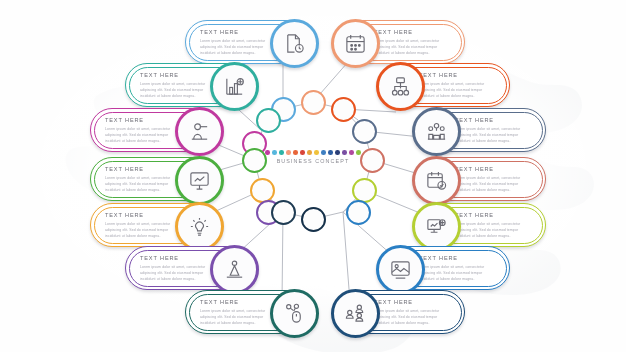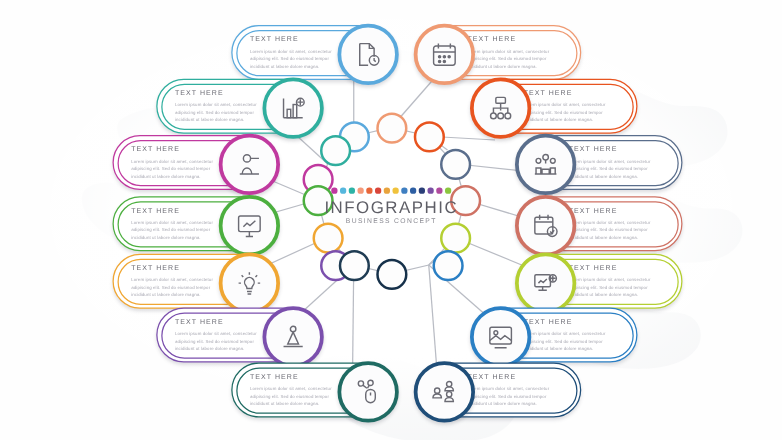--- a/index.html
+++ b/index.html
@@ -147,21 +147,20 @@
         <i style="background: rgb(217, 69, 58);"></i>
         <i style="background: rgb(232, 163, 61);"></i>
         <i style="background: rgb(240, 194, 60);"></i>
         <i style="background: rgb(63, 127, 193);"></i>
         <i style="background: rgb(46, 95, 163);"></i>
         <i style="background: rgb(43, 63, 120);"></i>
         <i style="background: rgb(122, 79, 163);"></i>
         <i style="background: rgb(176, 74, 158);"></i>
         <i style="background: rgb(140, 198, 63);"></i>
       </div>
-    <div class="hub-title">INFOGRAPHIC</div>
     <div class="hub-sub">BUSINESS CONCEPT</div>
   </div>
 
   <div class="card left" style="left: 185px; top: 20px; border-color: rgb(90, 169, 221);">
     <div class="plate" style="border-color: rgb(90, 169, 221);"></div>
     <div class="txt">
       <div class="head">TEXT HERE</div>
       <div class="body">Lorem ipsum dolor sit amet, consectetur adipiscing elit. Sed do eiusmod tempor incididunt ut labore dolore magna.</div>
     </div>
     <div class="bub" style="border-color: rgb(90, 169, 221);">

